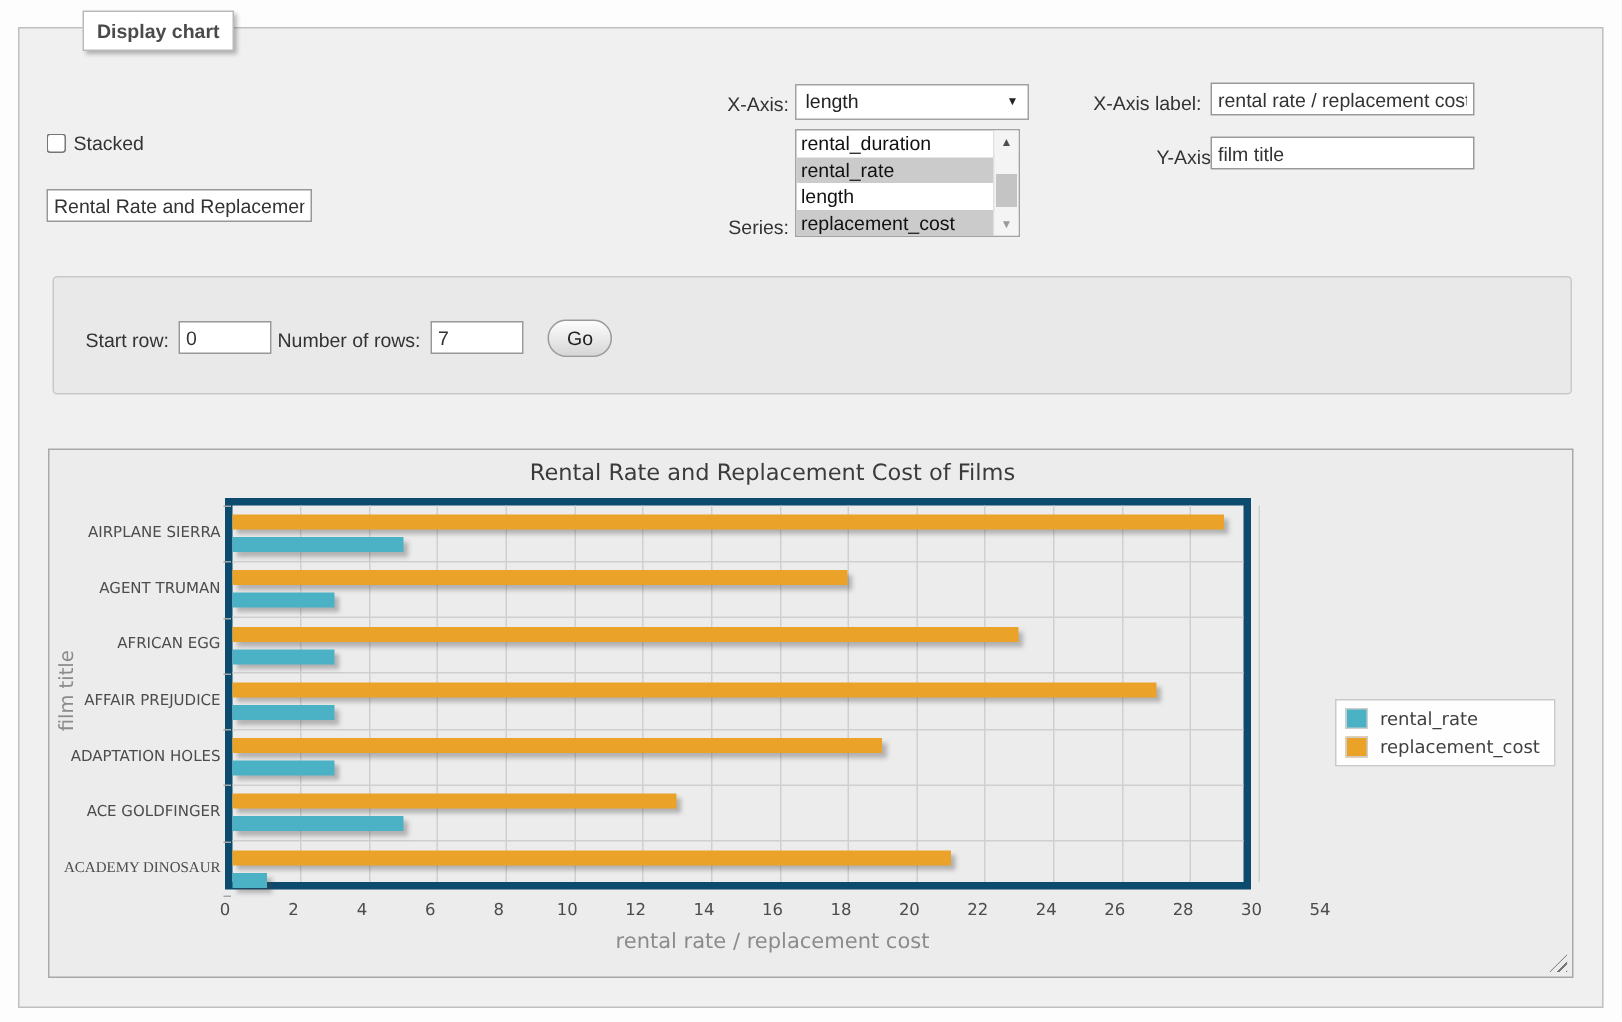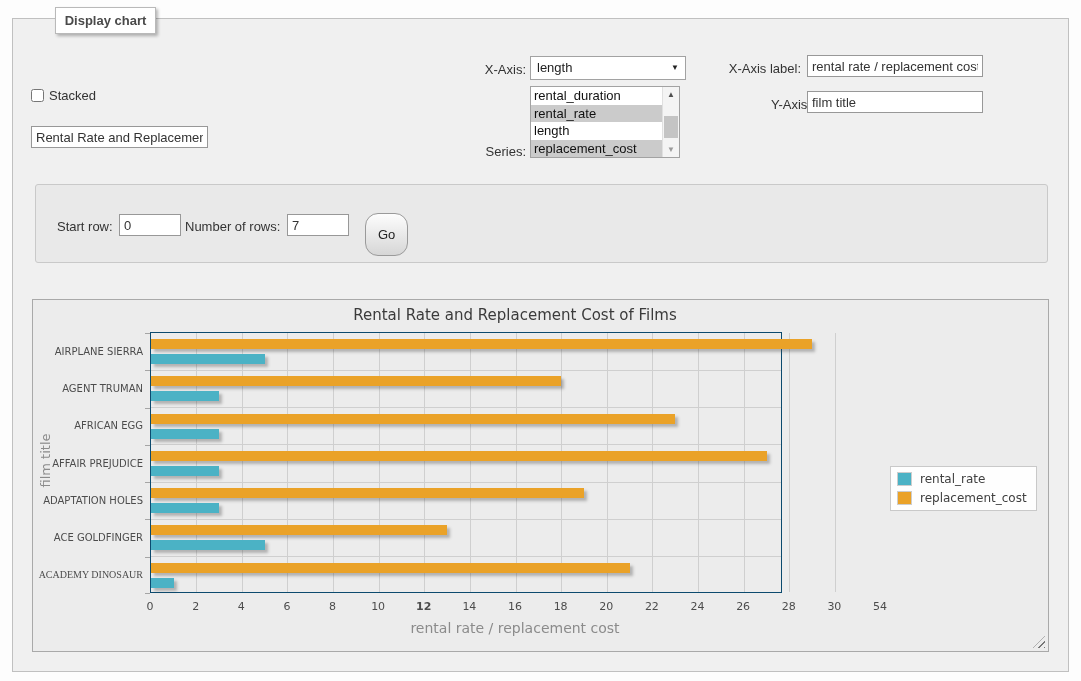--- a/index.html
+++ b/index.html
@@ -62,35 +62,35 @@
   
   .goPanel {
     position:absolute; left:22px; top:165px; width:1013px; height:79px;
     background:#e9e9e9; border:1px solid #c9c9c9; border-radius:3px;
   }
   .goPanel .lbl2 { position:absolute; top:34px; color:#333; }
   .srLbl { left:21px; } .nrLbl { left:149px; }
   .numInput { position:absolute; top:29px; width:62px; }
   .srIn { left:83px; } .nrIn { left:251px; }
   .goBtn {
-    position:absolute; left:329px; top:28px; height:43px; padding:0 12px;
+    position:absolute; left:329px; top:28px; height:25px; padding:0 12px;
     border:1px solid #9a9a9a; border-radius:13px;
     background:linear-gradient(#fdfdfd,#d6d6d6);
     font-family:"Liberation Sans", sans-serif; font-size:13px; color:#222;
   }
   
   .chartPanel {
     position:absolute; left:19px; top:280px; width:1017px; height:353px;
     background:#ececec; border:1px solid #a9a9a9;
     font-family:"DejaVu Sans", sans-serif;
   }
   .chartTitle { position:absolute; left:117px; top:6px; width:730px; text-align:center;
                 font-size:15px; color:#3b3b3b; }
-  .plotGrid { position:absolute; left:117px; top:32px; width:632px; height:261px;
-              border:1px solid #0c4a6e; }
+  .plotGrid { position:absolute; left:117px; top:32px; width:684px; height:261px;
+              border:5px solid #0c4a6e; }
   .vline { position:absolute; top:0; bottom:0; width:1px; background:#cfcfcf; }
   .hline { position:absolute; left:0; right:0; height:1px; background:#cfcfcf; }
   .ystub { position:absolute; left:-6px; width:5px; height:1px; background:#a5a5a5; }
   .bar { position:absolute; left:0; height:10px; box-shadow:3px 3px 3px rgba(70,70,70,0.35); }
   .ylab { position:absolute; left:-116px; width:108px; text-align:right;
           font-size:10px; color:#4c4c4c; white-space:nowrap; }
   .xtick { position:absolute; top:300px; width:30px; text-align:center;
            font-size:11px; color:#4c4c4c; }
   .yAxisTitle { position:absolute; left:-38px; top:153px; width:100px; text-align:center;
                 font-size:13px; color:#8b8b8b;
@@ -224,21 +224,21 @@
           <span class="legLabel">replacement_cost</span>
         </div>
       </div>
     <div class="grip"></div>
   <div class="xtick" style="left: 102px;">0</div>
       <div class="xtick" style="left: 147.625px;">2</div>
       <div class="xtick" style="left: 193.25px;">4</div>
       <div class="xtick" style="left: 238.875px;">6</div>
       <div class="xtick" style="left: 284.5px;">8</div>
       <div class="xtick" style="left: 330.125px;">10</div>
-      <div class="xtick" style="left: 375.75px; font-weight: bold;">12</div>
+      <div class="xtick" style="left: 375.75px;">12</div>
       <div class="xtick" style="left: 421.375px;">14</div>
       <div class="xtick" style="left: 467px;">16</div>
       <div class="xtick" style="left: 512.625px;">18</div>
       <div class="xtick" style="left: 558.25px;">20</div>
       <div class="xtick" style="left: 603.875px;">22</div>
       <div class="xtick" style="left: 649.5px;">24</div>
       <div class="xtick" style="left: 695.125px;">26</div>
       <div class="xtick" style="left: 740.75px;">28</div>
       <div class="xtick" style="left: 786.375px;">30</div>
       <div class="xtick" style="left: 832px;">54</div>

